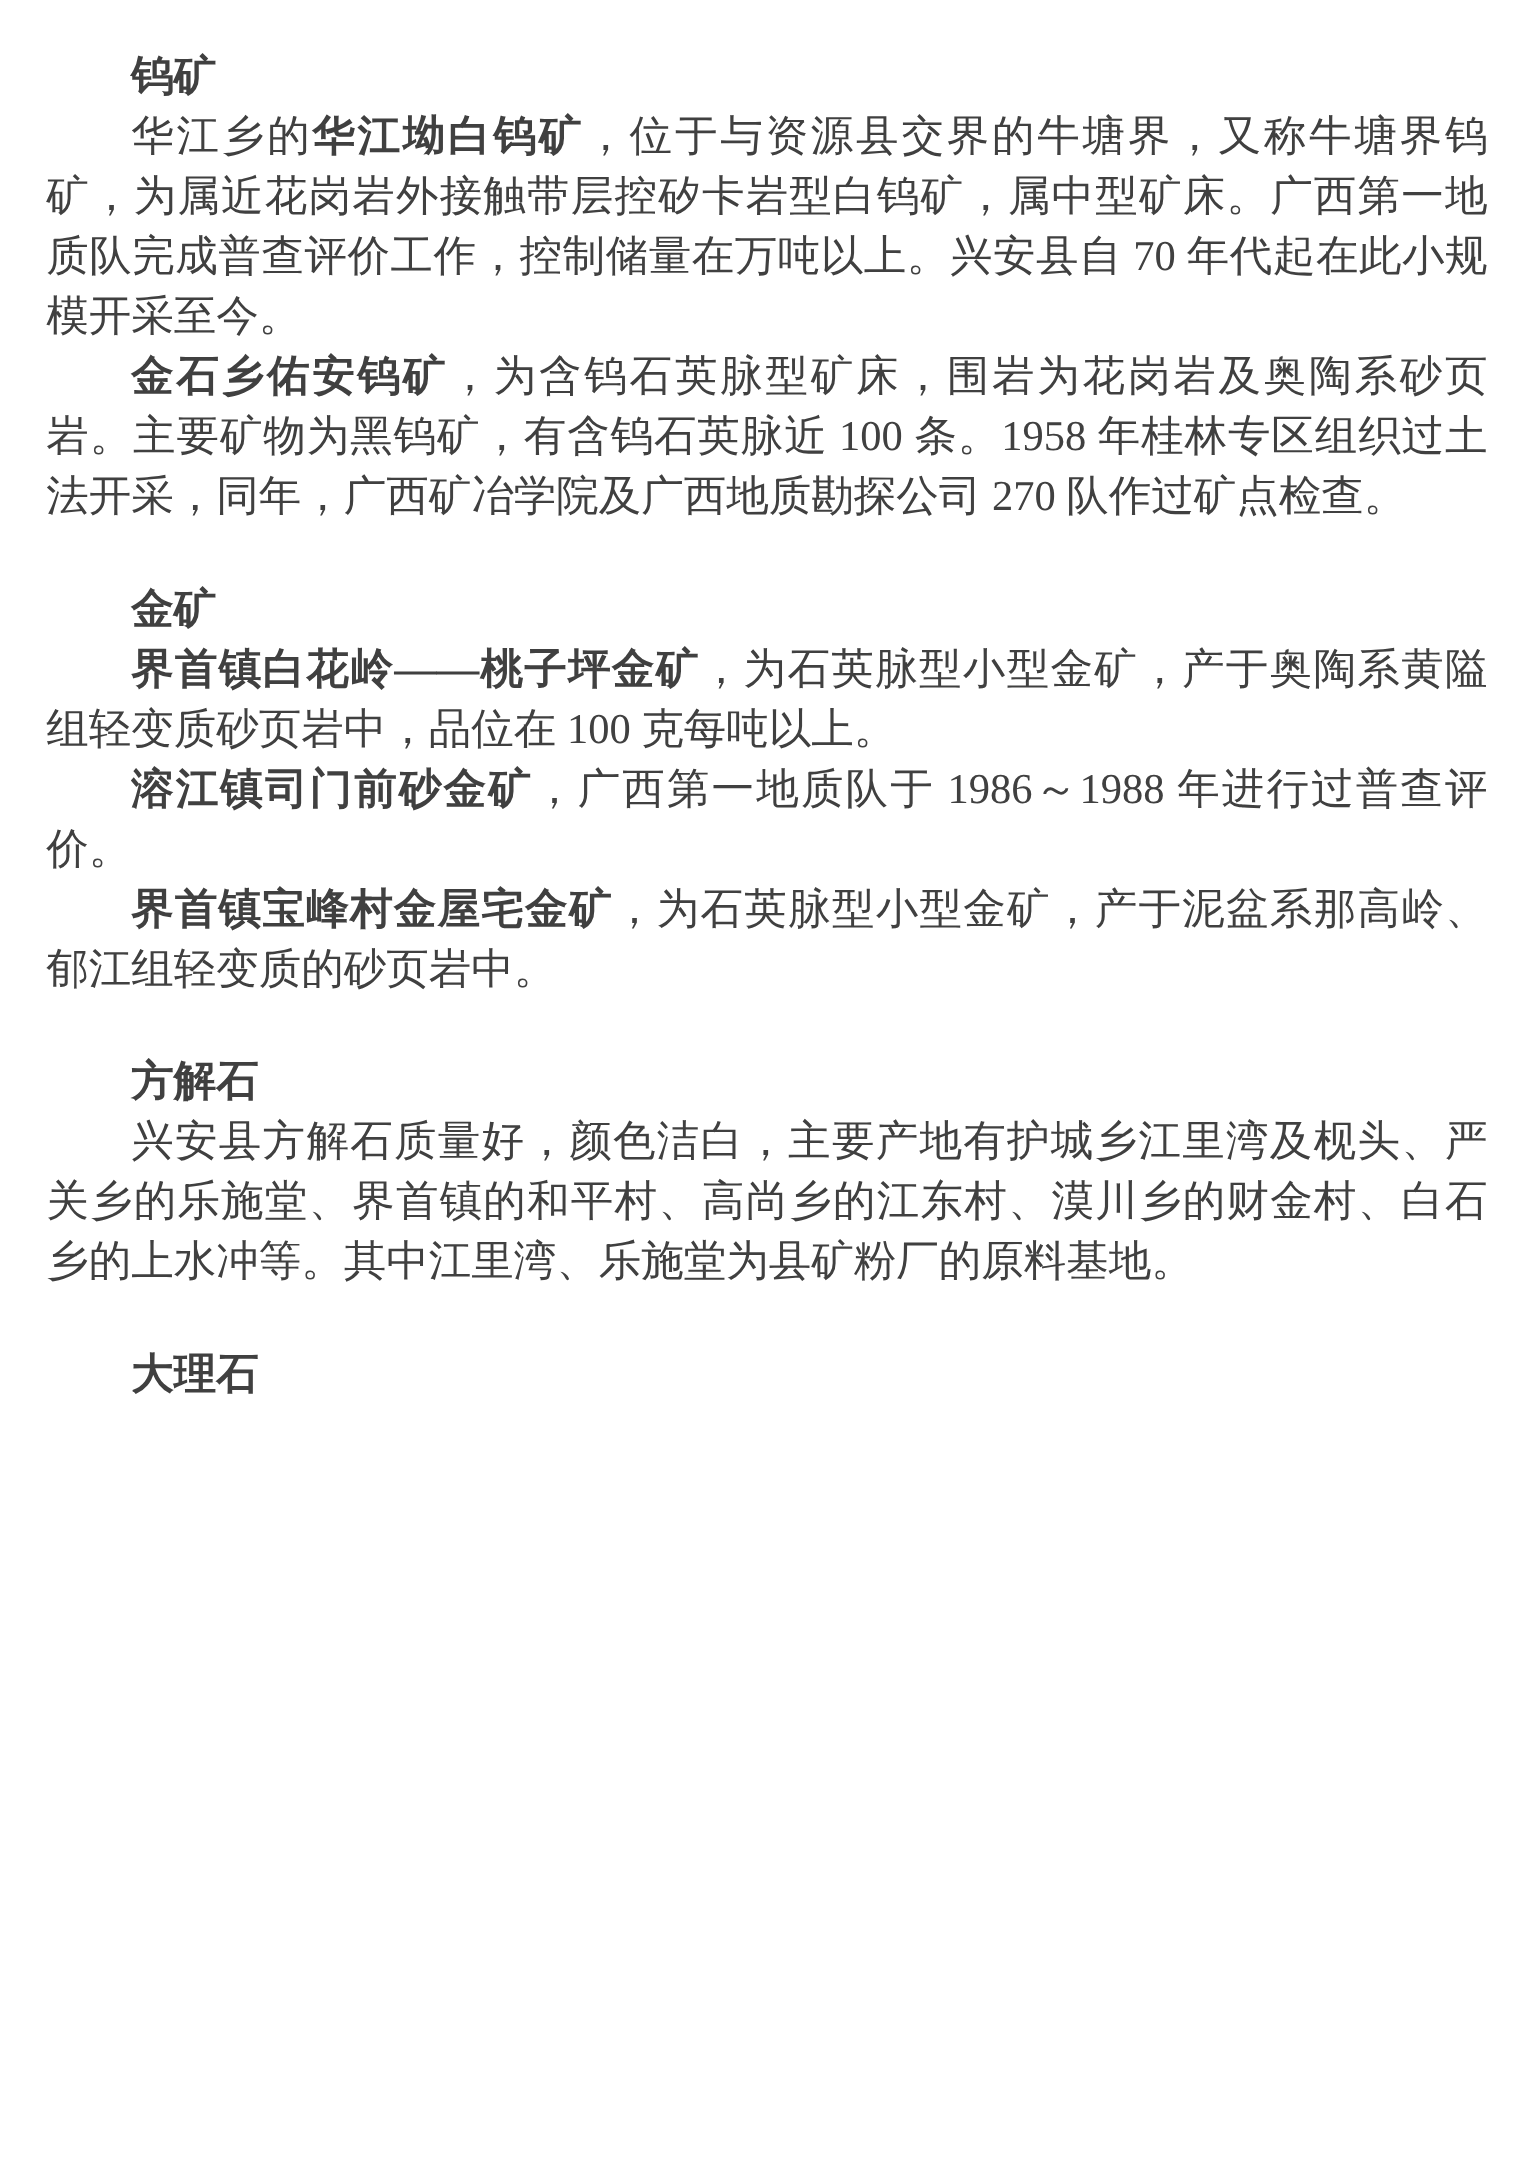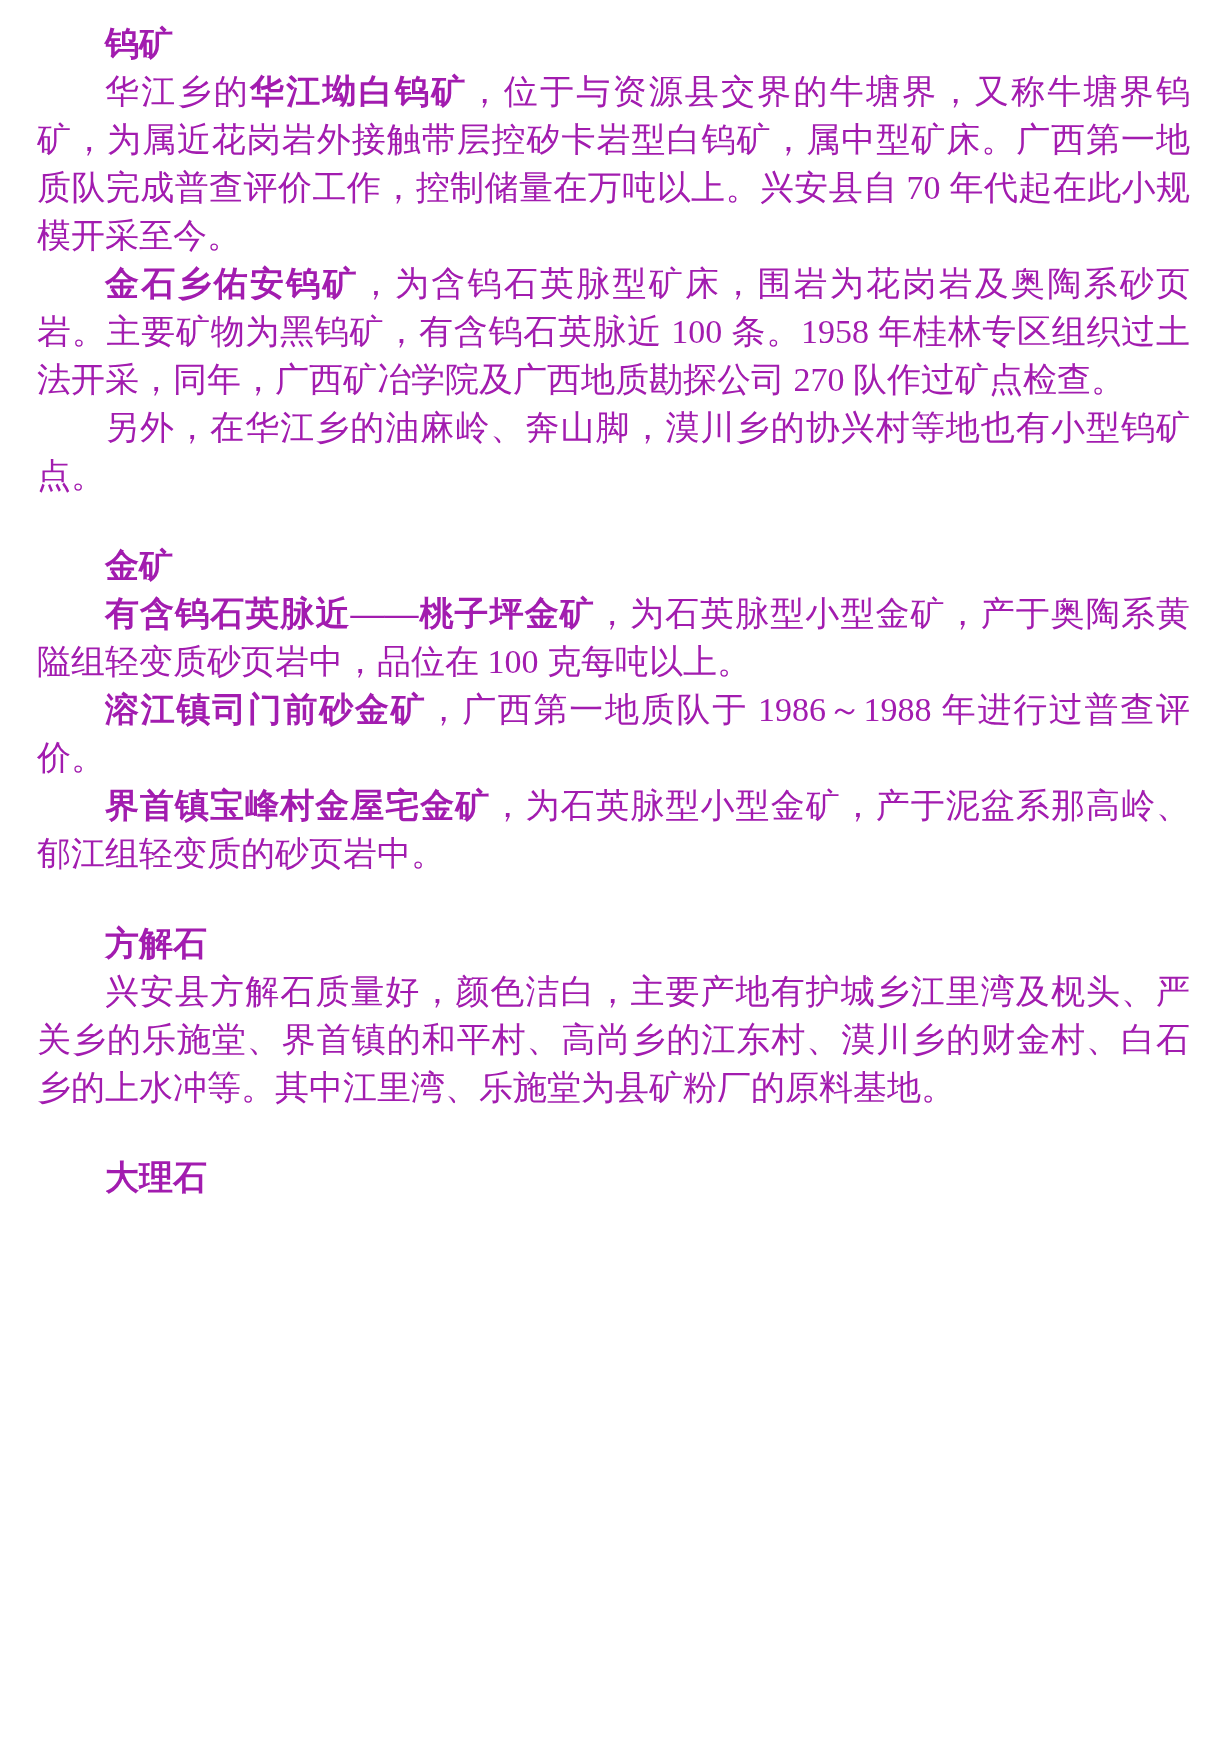--- a/index.html
+++ b/index.html
@@ -9,25 +9,25 @@
   body {
     width: 1228px;
     height: 1738px;
     background: #ffffff;
     overflow: hidden;
   }
   .page {
     box-sizing: border-box;
     width: 1228px;
     height: 1738px;
-    padding: 20px 38px 0 37px;
+    padding: 38px 38px 0 37px;
     font-family: "Liberation Serif", "DejaVu Serif", serif;
     font-size: 34px;
     line-height: 48px;
-    color: #a21caf;
+    color: #404040;
   }
   .section { margin: 0; }
   .section + .section { margin-top: 42px; }
   .heading {
     margin: 0;
     font-size: 34px;
     line-height: 48px;
     font-weight: bold;
     text-indent: 2em;
   }
@@ -42,26 +42,25 @@
 </style>
 </head>
 <body>
 
 <div class="page">
 
   <section class="section">
     <h2 class="heading">钨矿</h2>
     <p class="para"><span class="run">华江乡的</span><span class="run bold">华江坳白钨矿</span><span class="run">，位于与资源县交界的牛塘界，又称牛塘界钨矿，为属近花岗岩外接触带层控矽卡岩型白钨矿，属中型矿床。广西第一地质队完成普查评价工作，控制储量在万吨以上。兴安县自 70 年代起在此小规模开采至今。</span></p>
     <p class="para"><span class="run"></span><span class="run bold">金石乡佑安钨矿</span><span class="run">，为含钨石英脉型矿床，围岩为花岗岩及奥陶系砂页岩。主要矿物为黑钨矿，有含钨石英脉近 100 条。1958 年桂林专区组织过土法开采，同年，广西矿冶学院及广西地质勘探公司 270 队作过矿点检查。</span></p>
-    <p class="para"><span class="run">另外，在华江乡的油麻岭、奔山脚，漠川乡的协兴村等地也有小型钨矿点。</span><span class="run bold"></span><span class="run"></span></p>
   </section>
 
   <section class="section">
     <h2 class="heading">金矿</h2>
-    <p class="para"><span class="run"></span><span class="run bold">有含钨石英脉近——桃子坪金矿</span><span class="run">，为石英脉型小型金矿，产于奥陶系黄隘组轻变质砂页岩中，品位在 100 克每吨以上。</span></p>
+    <p class="para"><span class="run"></span><span class="run bold">界首镇白花岭——桃子坪金矿</span><span class="run">，为石英脉型小型金矿，产于奥陶系黄隘组轻变质砂页岩中，品位在 100 克每吨以上。</span></p>
     <p class="para"><span class="run"></span><span class="run bold">溶江镇司门前砂金矿</span><span class="run">，广西第一地质队于 1986～1988 年进行过普查评价。</span></p>
     <p class="para"><span class="run"></span><span class="run bold">界首镇宝峰村金屋宅金矿</span><span class="run">，为石英脉型小型金矿，产于泥盆系那高岭、郁江组轻变质的砂页岩中。</span></p>
   </section>
 
 
   <section class="section">
     <h2 class="heading">方解石</h2>
     <p class="para"><span class="run">兴安县方解石质量好，颜色洁白，主要产地有护城乡江里湾及枧头、严关乡的乐施堂、界首镇的和平村、高尚乡的江东村、漠川乡的财金村、白石乡的上水冲等。其中江里湾、乐施堂为县矿粉厂的原料基地。</span><span class="run bold"></span><span class="run"></span></p>
   </section>
 

